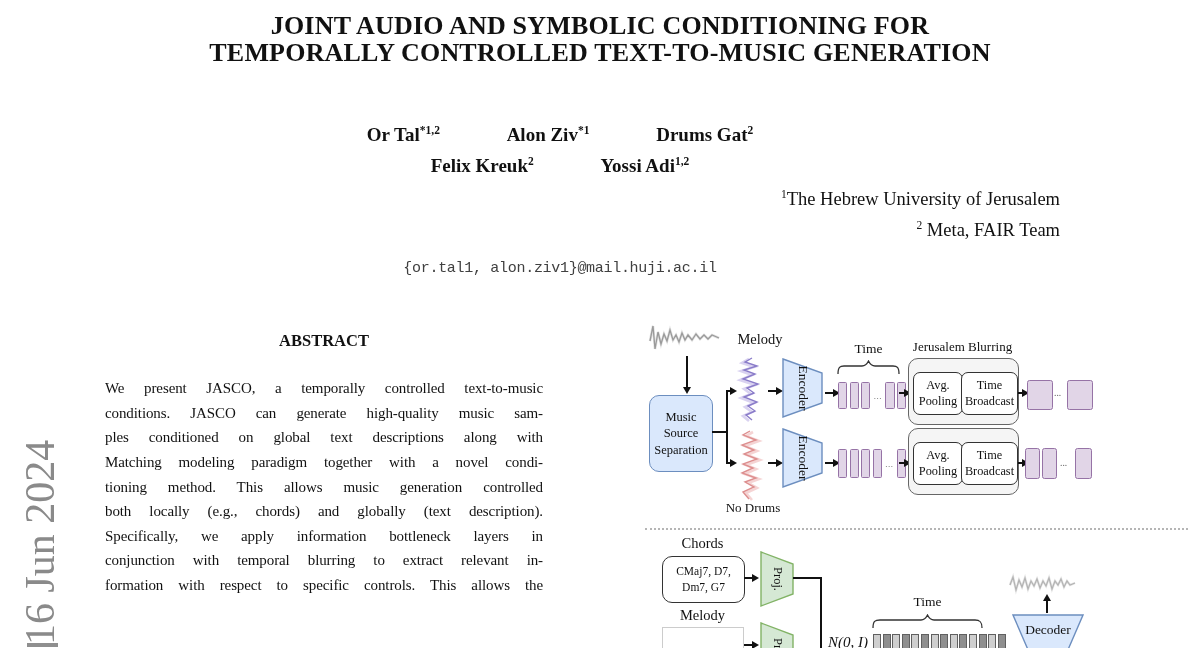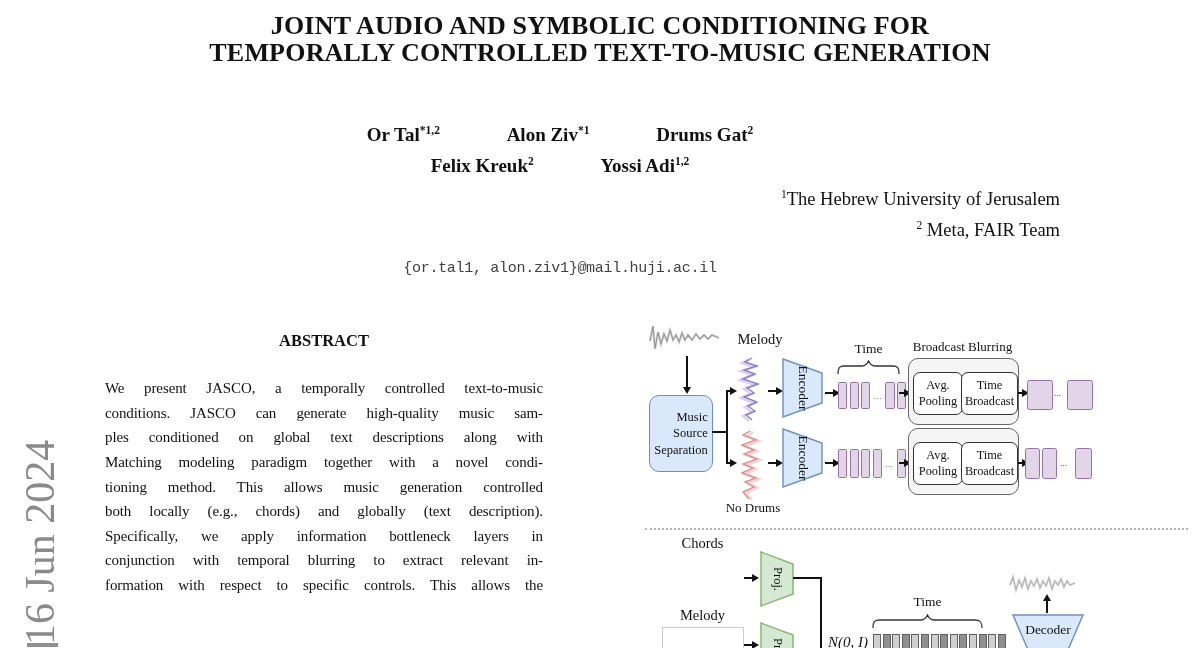--- a/index.html
+++ b/index.html
@@ -99,21 +99,21 @@
 
 <div class="abs figure">
 
   <svg class="abs" style="left:18px;top:2px;" width="74" height="32">
     <polyline points="2,19 5,4 7,27 10,10 13,22 16,12 19,19 22,8 25,18 28,13 31,20 34,11 37,18 40,13 44,18 48,12 52,17 56,13 60,17 64,13 71,16" fill="none" stroke="#c9c9c9" stroke-width="2.6" opacity=".55"></polyline>
     <polyline points="2,19 5,4 7,27 10,10 13,22 16,12 19,19 22,8 25,18 28,13 31,20 34,11 37,18 40,13 44,18 48,12 52,17 56,13 60,17 64,13 71,16" fill="none" stroke="#9a9a9a" stroke-width="1.3"></polyline>
   </svg>
   <div class="ad" style="left:56px;top:36px;height:31px;"></div>
   <div class="fig-label" style="left:100px;top:11px;width:60px;font-size:14.5px;">Melody</div>
 
-  <div class="bluebox" style="left:19px;top:75px;width:62px;height:75px;text-align:right;">Music
+  <div class="bluebox" style="left:19px;top:75px;width:62px;height:75px;">Music
 Source
 Separation</div>
 
   <div class="ln" style="left:82px;top:111px;width:15px;height:1.6px;"></div>
   <div class="ln" style="left:96px;top:70px;width:1.6px;height:74px;"></div>
   <div class="ar" style="left:96px;top:70px;width:4px;"></div>
   <div class="ar" style="left:96px;top:142px;width:4px;"></div>
 
   <svg class="abs" style="left:104px;top:37px;" width="32" height="66">
     <polyline points="18,1 11,5 23,9 10,13 21,17 9,22 24,27 13,31 20,36 10,40 23,45 14,49 21,54 12,58 18,63" fill="none" stroke="#cfc7ec" stroke-width="2.6" opacity=".8" transform="translate(-3,1)"></polyline>
@@ -151,21 +151,21 @@
   <div class="tokrow" style="left:208px;top:62px;">
     <i class="bar"></i>
       <i class="bar"></i>
       <i class="bar"></i>
     <span class="dots">...</span>
     <i class="bar"></i>
       <i class="bar"></i>
   </div>
   <div class="ar" style="left:269px;top:72px;width:5px;"></div>
 
-  <div class="fig-label" style="left:278px;top:20px;width:109px;font-size:13px;white-space:nowrap;">Broadcast Blurring</div>
+  <div class="fig-label" style="left:278px;top:20px;width:109px;font-size:13px;white-space:nowrap;">Jerusalem Blurring</div>
   <div class="graybox" style="left:278px;top:38px;width:109px;height:65px;"></div>
   <div class="whitebox" style="left:283px;top:52px;width:48px;height:41px;">Avg.
 Pooling</div>
   <div class="whitebox" style="left:331px;top:52px;width:55px;height:41px;">Time
 Broadcast</div>
   <div class="ar" style="left:388px;top:72px;width:4px;"></div>
   <div class="sq" style="left:397px;top:60px;width:24px;height:28px;"></div>
   <span class="sqdots" style="left:424px;top:68px;">...</span>
   <div class="sq" style="left:437px;top:60px;width:24px;height:28px;"></div>
 
@@ -186,20 +186,22 @@
 Broadcast</div>
   <div class="ar" style="left:388px;top:142px;width:4px;"></div>
   <div class="sq" style="left:395px;top:128px;width:13px;height:29px;"></div>
   <div class="sq" style="left:412px;top:128px;width:13px;height:29px;"></div>
   <span class="sqdots" style="left:430px;top:138px;">...</span>
   <div class="sq" style="left:445px;top:128px;width:15px;height:29px;"></div>
 
   <div class="dotted" style="left:15px;top:208px;width:543px;"></div>
 
   <div class="fig-label" style="left:32px;top:215px;width:81px;font-size:14.5px;">Chords</div>
+  <div class="chordbox" style="left:32px;top:236px;width:81px;height:45px;">CMaj7, D7,
+Dm7, G7</div>
   <div class="ar" style="left:114px;top:257px;width:8px;"></div>
   <div class="trap" style="left:130px;top:231px;width:34px;height:56px;">
     <svg width="34" height="56">
         <polygon points="1,1 33,13 33,43 1,55" fill="#d5e8d4" stroke="#82b366" stroke-width="1.4"></polygon>
       </svg>
     <span class="vlabel small">Proj.</span>
   </div>
   <div class="ln" style="left:163px;top:257px;width:28px;height:1.6px;"></div>
   <div class="ln" style="left:190px;top:257px;width:1.6px;height:71px;"></div>
 

